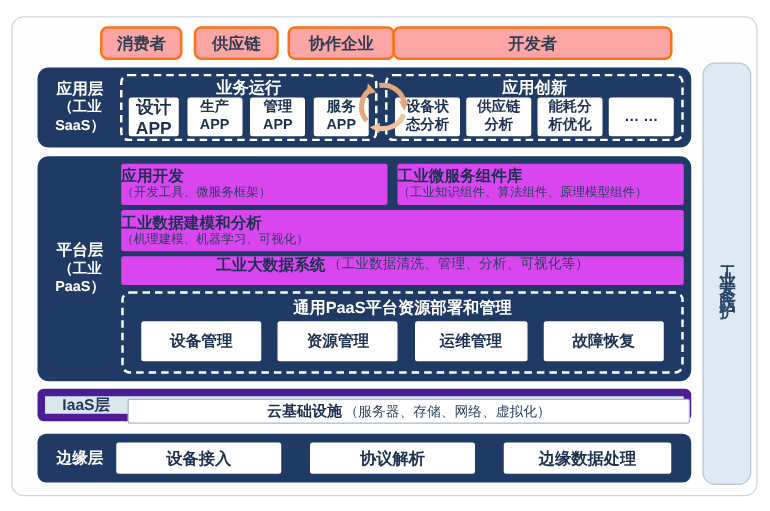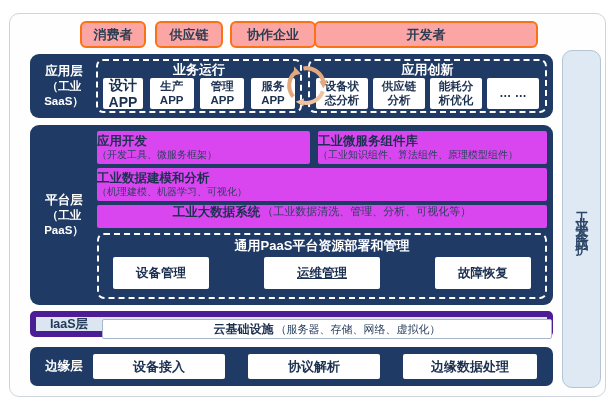--- a/index.html
+++ b/index.html
@@ -157,21 +157,22 @@
     </div>
     <div class="pbox inline-box" style="left:67px;top:80px;width:450px;height:23px;">
       <span class="t">工业大数据系统</span>
       <span class="c">（工业数据清洗、管理、分析、可视化等）</span>
     </div>
 
     <div class="dashed" style="left:67px;top:108px;width:450px;height:66px;">
       <div class="gtitle" style="height:22px;">通用PaaS平台资源部署和管理</div>
       <div class="items-row" style="padding:0 14px;height:32px;">
         <div class="witem" style="width:96px;font-size:12.5px;">设备管理</div>
-        <div class="witem" style="width:116px;font-size:12.5px;text-decoration:underline;">运维管理</div>
+        <div class="witem" style="width:96px;font-size:12.5px;">资源管理</div>
+        <div class="witem" style="width:90px;font-size:12.5px;">运维管理</div>
         <div class="witem" style="width:96px;font-size:12.5px;">故障恢复</div>
       </div>
     </div>
   </div>
 
   <div class="iaas">
     <div class="iaas-label">IaaS层</div>
     <div class="iaas-box">
       <span class="t">云基础设施</span>
       <span class="c">（服务器、存储、网络、虚拟化）</span>

